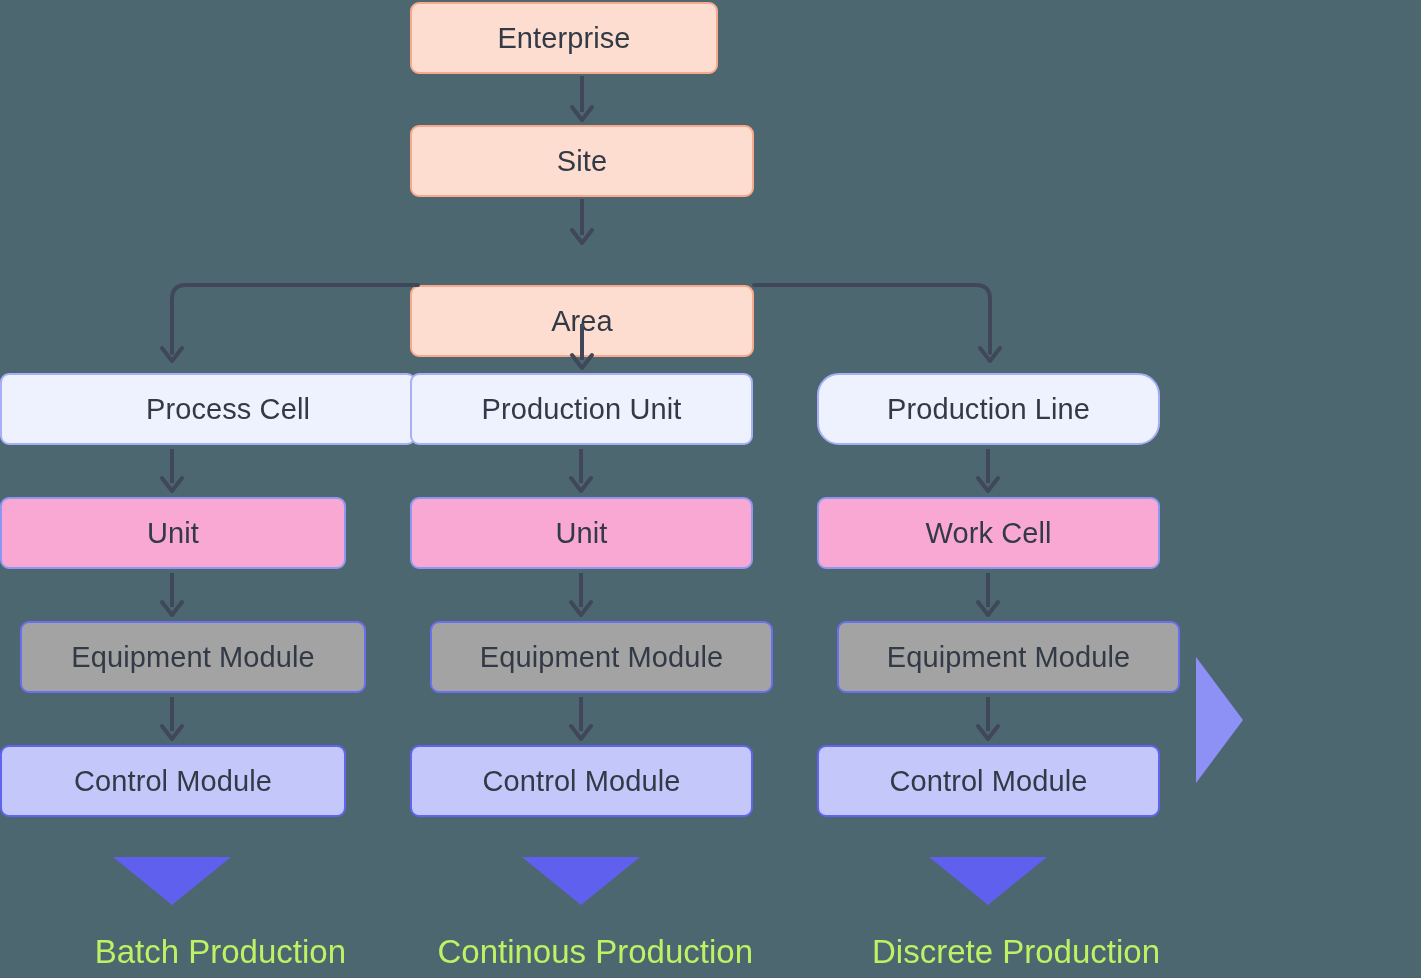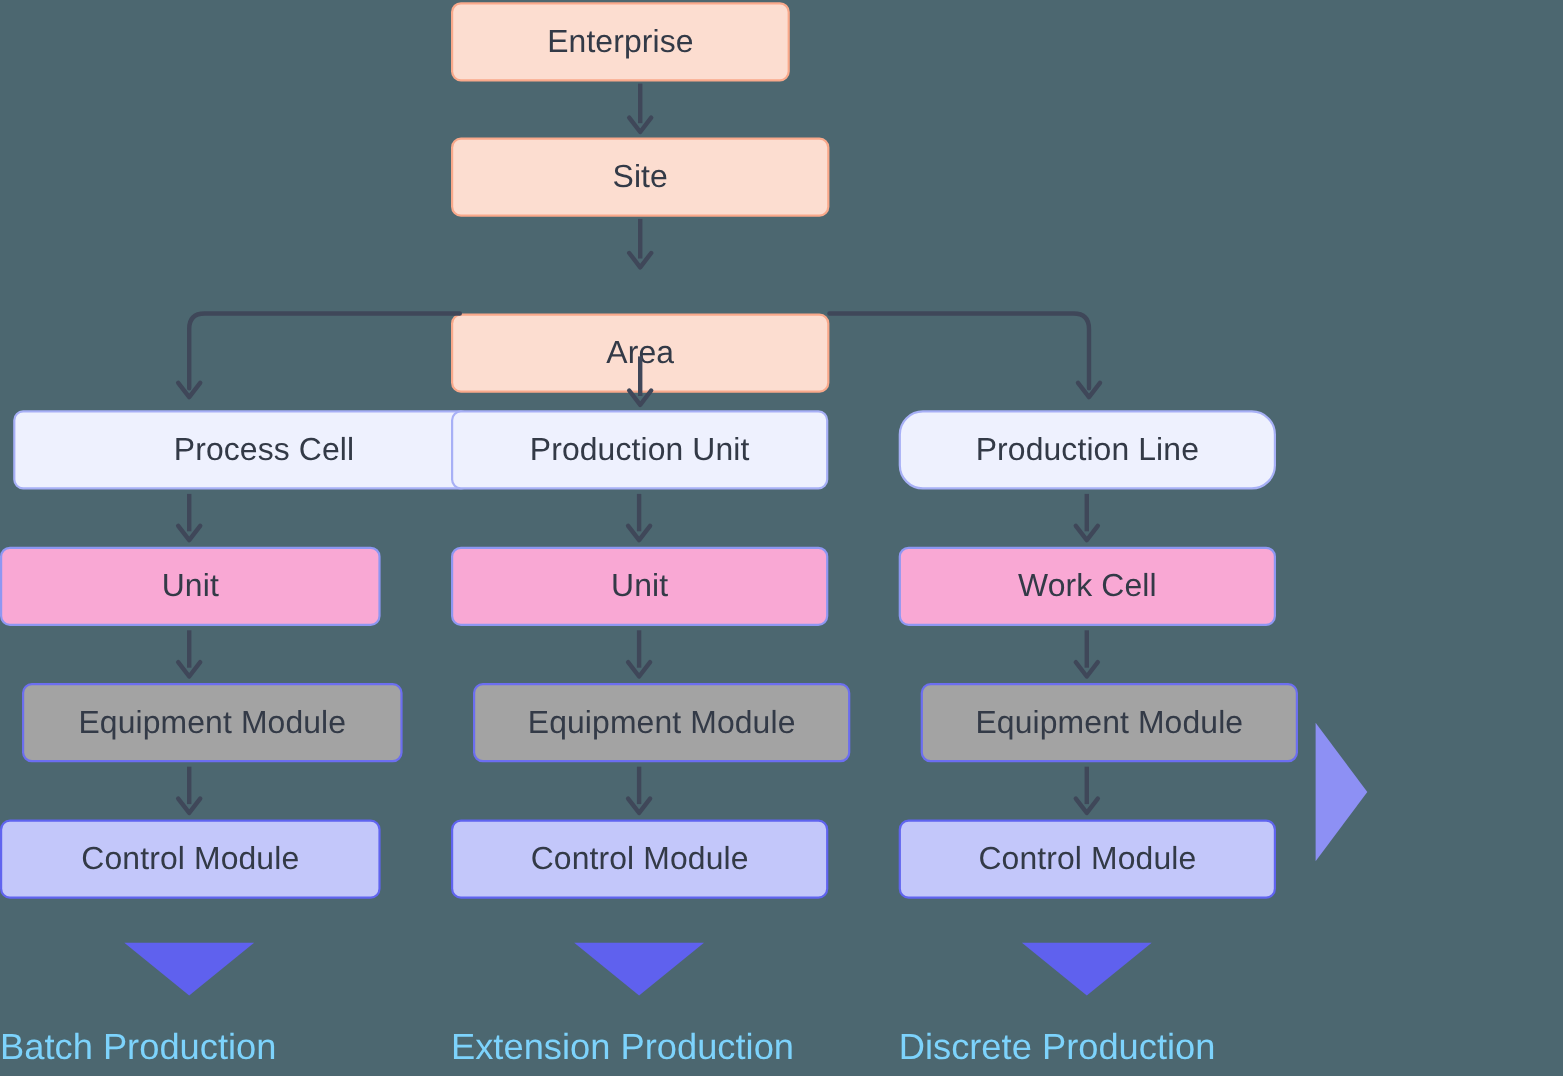--- a/index.html
+++ b/index.html
@@ -56,25 +56,25 @@
     position: absolute;
     width: 0; height: 0;
     border-left: 59px solid transparent;
     border-right: 59px solid transparent;
     border-top: 48px solid #5f61ee;
   }
 
   
   .prod-label {
     position: absolute;
-    color: #7dd3fc;
+    color: #bef264;
     font-size: 33px;
     line-height: 1;
     white-space: nowrap;
-    text-align: left;
+    text-align: right;
   }
 
   
   #s88-triangle {
     position: absolute;
     left: 1196px; top: 657px;
     width: 0; height: 0;
     border-top: 63px solid transparent;
     border-bottom: 63px solid transparent;
     border-left: 47px solid #8d90f4;
@@ -133,21 +133,21 @@
     </svg>
   </div>
 
   <div class="elbow" style="left:752px; top:275px;">
     <svg width="262" height="102" viewBox="0 0 262 102">
       <path d="M2 10 L224 10 Q238 10 238 24 L238 78" stroke="#3f4759" stroke-width="4" fill="none" stroke-linecap="round"></path>
       <path d="M228 73 L238 86 L248 73" stroke="#3f4759" stroke-width="4" fill="none" stroke-linecap="round" stroke-linejoin="round"></path>
     </svg>
   </div>
 
-  <div class="node tier-b1" style="left:12px; top:373px; width:416px;padding-left:40px;">
+  <div class="node tier-b1" style="left:0px; top:373px; width:416px;padding-left:40px;">
     <span>Process Cell</span>
   </div>
   <div class="arrow-v" style="left:159px; top:449px; height:45px;">
     <svg width="26" height="45" viewBox="0 0 26 45">
       <path d="M13 0 L13 34" stroke="#3f4759" stroke-width="4" fill="none"></path>
       <path d="M3 29 L13 42 L23 29" stroke="#3f4759" stroke-width="4" fill="none" stroke-linecap="round" stroke-linejoin="round"></path>
     </svg>
   </div>
 
   <div class="node tier-b2" style="left:0px; top:497px; width:346px;">
@@ -205,21 +205,21 @@
       <path d="M13 0 L13 34" stroke="#3f4759" stroke-width="4" fill="none"></path>
       <path d="M3 29 L13 42 L23 29" stroke="#3f4759" stroke-width="4" fill="none" stroke-linecap="round" stroke-linejoin="round"></path>
     </svg>
   </div>
 
   <div class="node tier-b4" style="left:410px; top:745px; width:343px;">
     <span>Control Module</span>
   </div>
 
   <div class="caret" style="left:522px; top:857px;"></div>
-  <div class="prod-label" style="left:410px; top:935px; width:343px;">Extension Production</div>
+  <div class="prod-label" style="left:410px; top:935px; width:343px;">Continous Production</div>
 
   <div class="node tier-b1" style="left:817px; top:373px; width:343px;border-radius:22px;">
     <span>Production Line</span>
   </div>
   <div class="arrow-v" style="left:975px; top:449px; height:45px;">
     <svg width="26" height="45" viewBox="0 0 26 45">
       <path d="M13 0 L13 34" stroke="#3f4759" stroke-width="4" fill="none"></path>
       <path d="M3 29 L13 42 L23 29" stroke="#3f4759" stroke-width="4" fill="none" stroke-linecap="round" stroke-linejoin="round"></path>
     </svg>
   </div>

